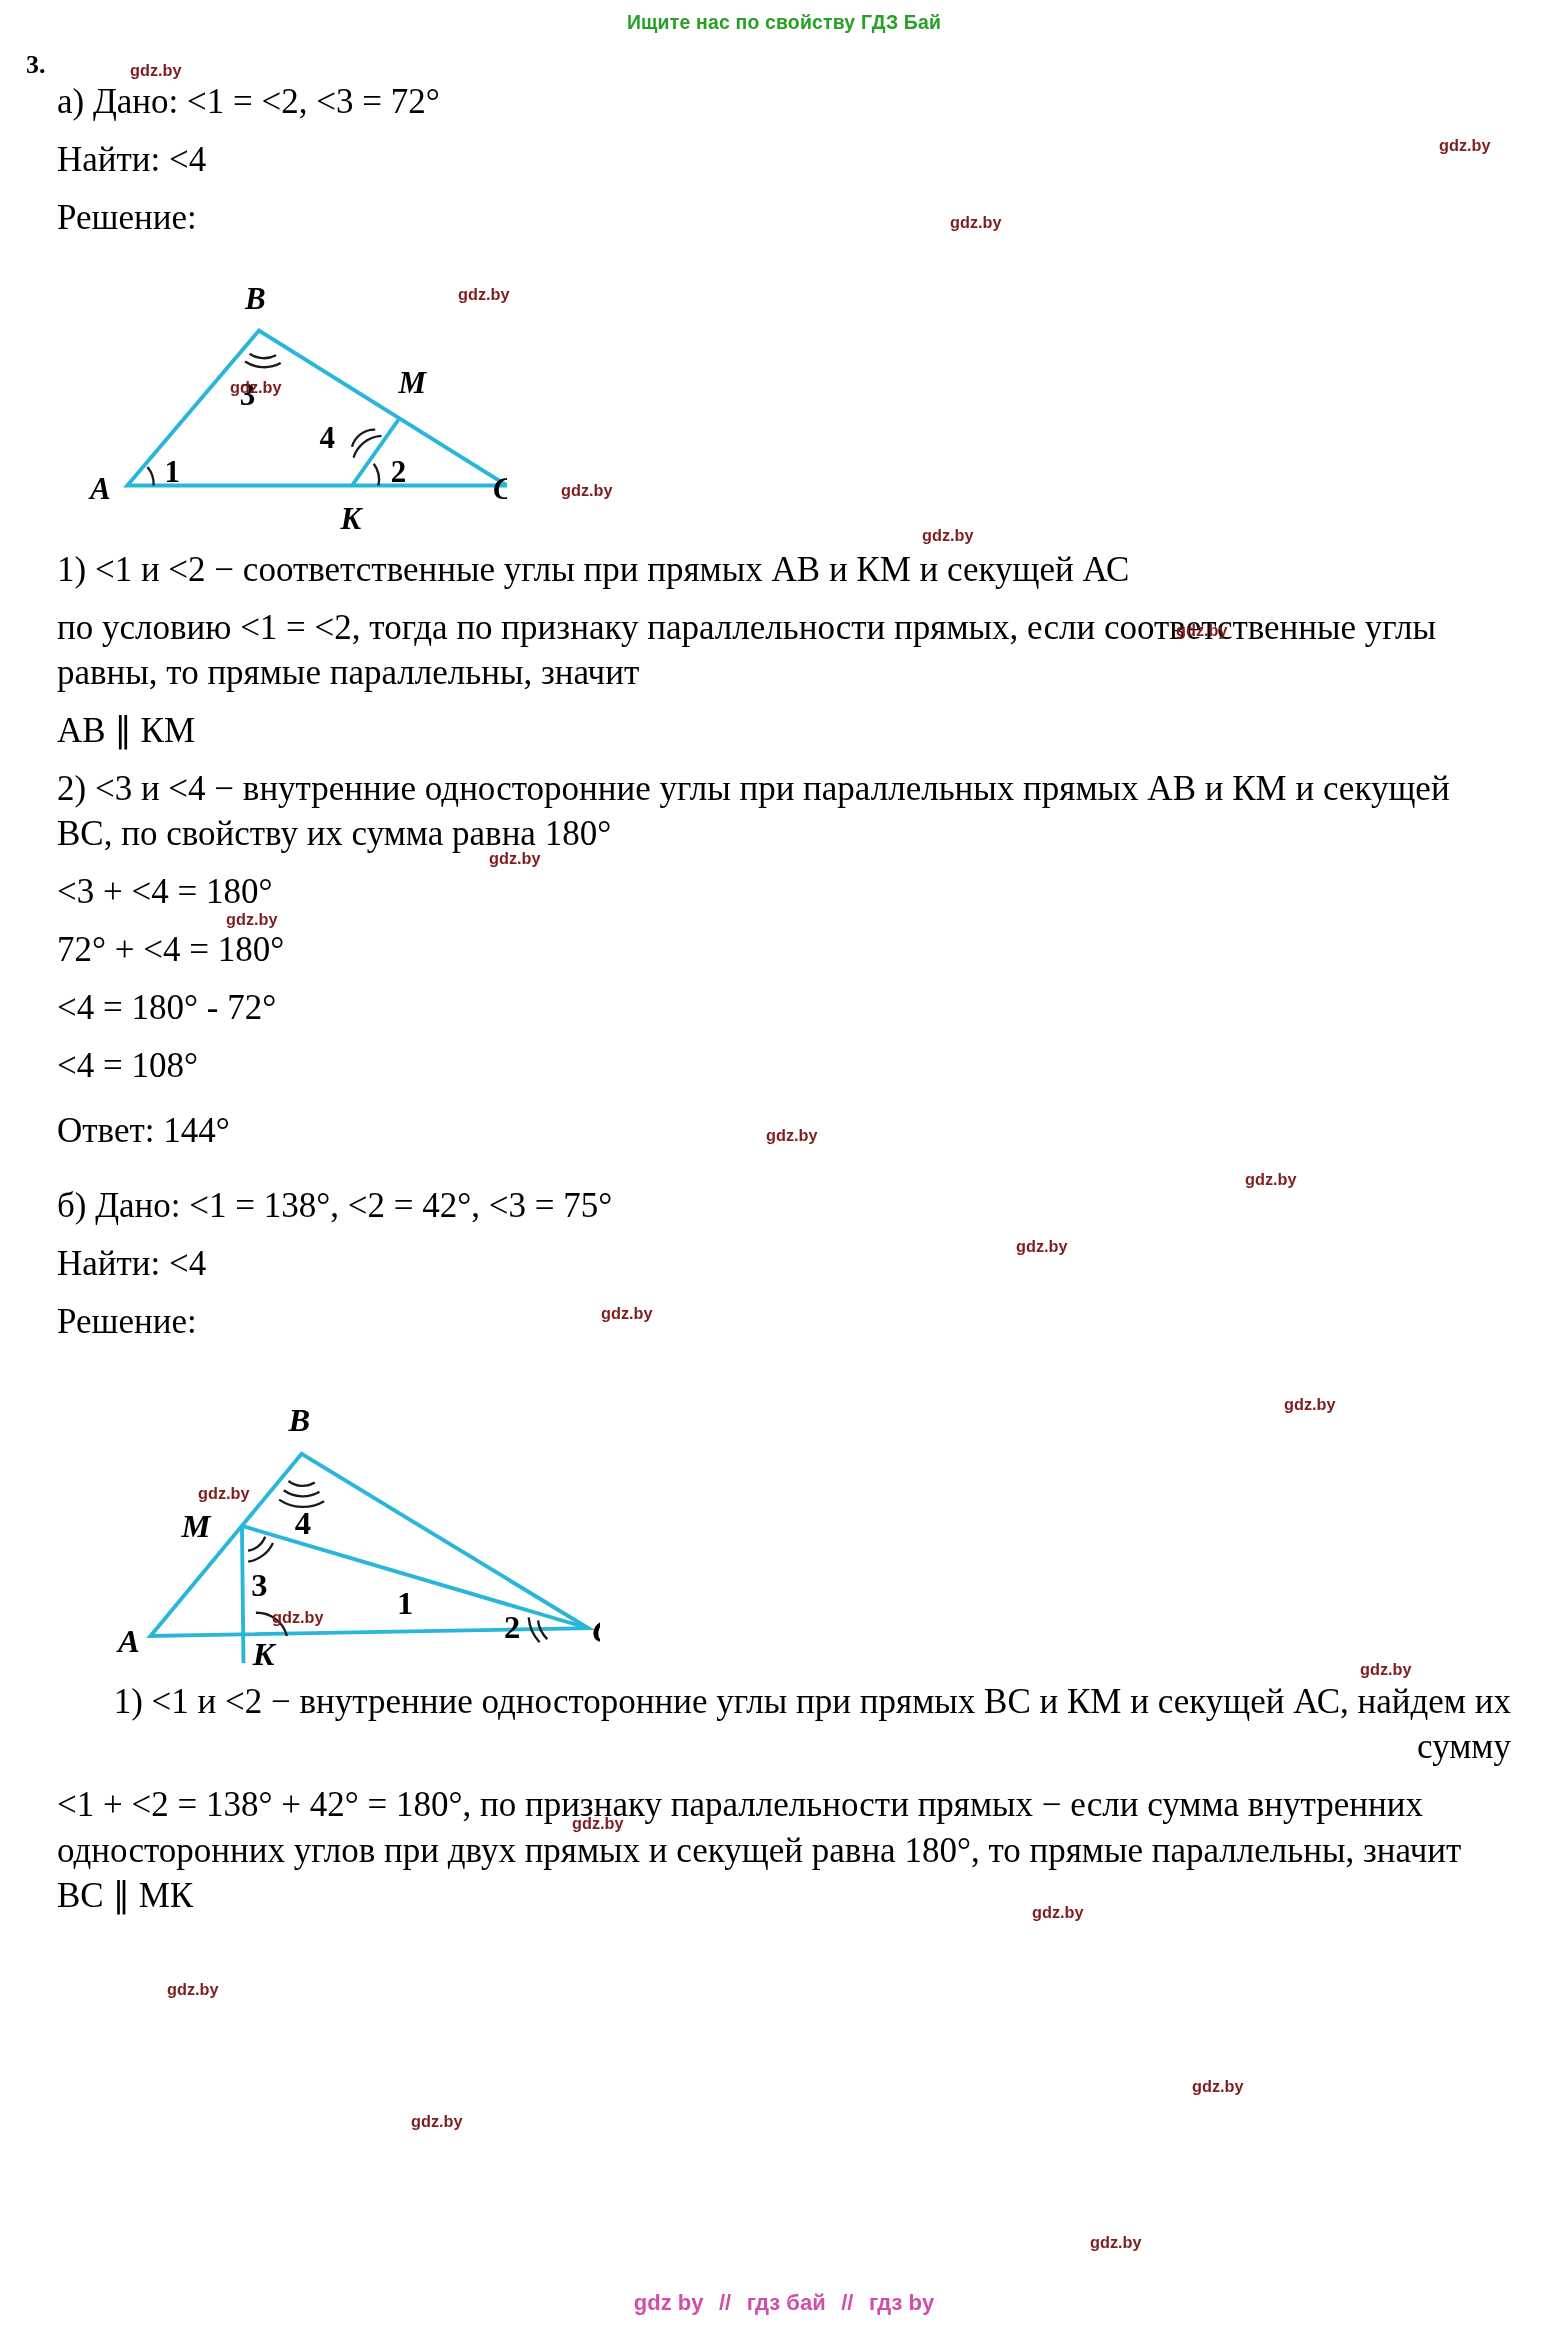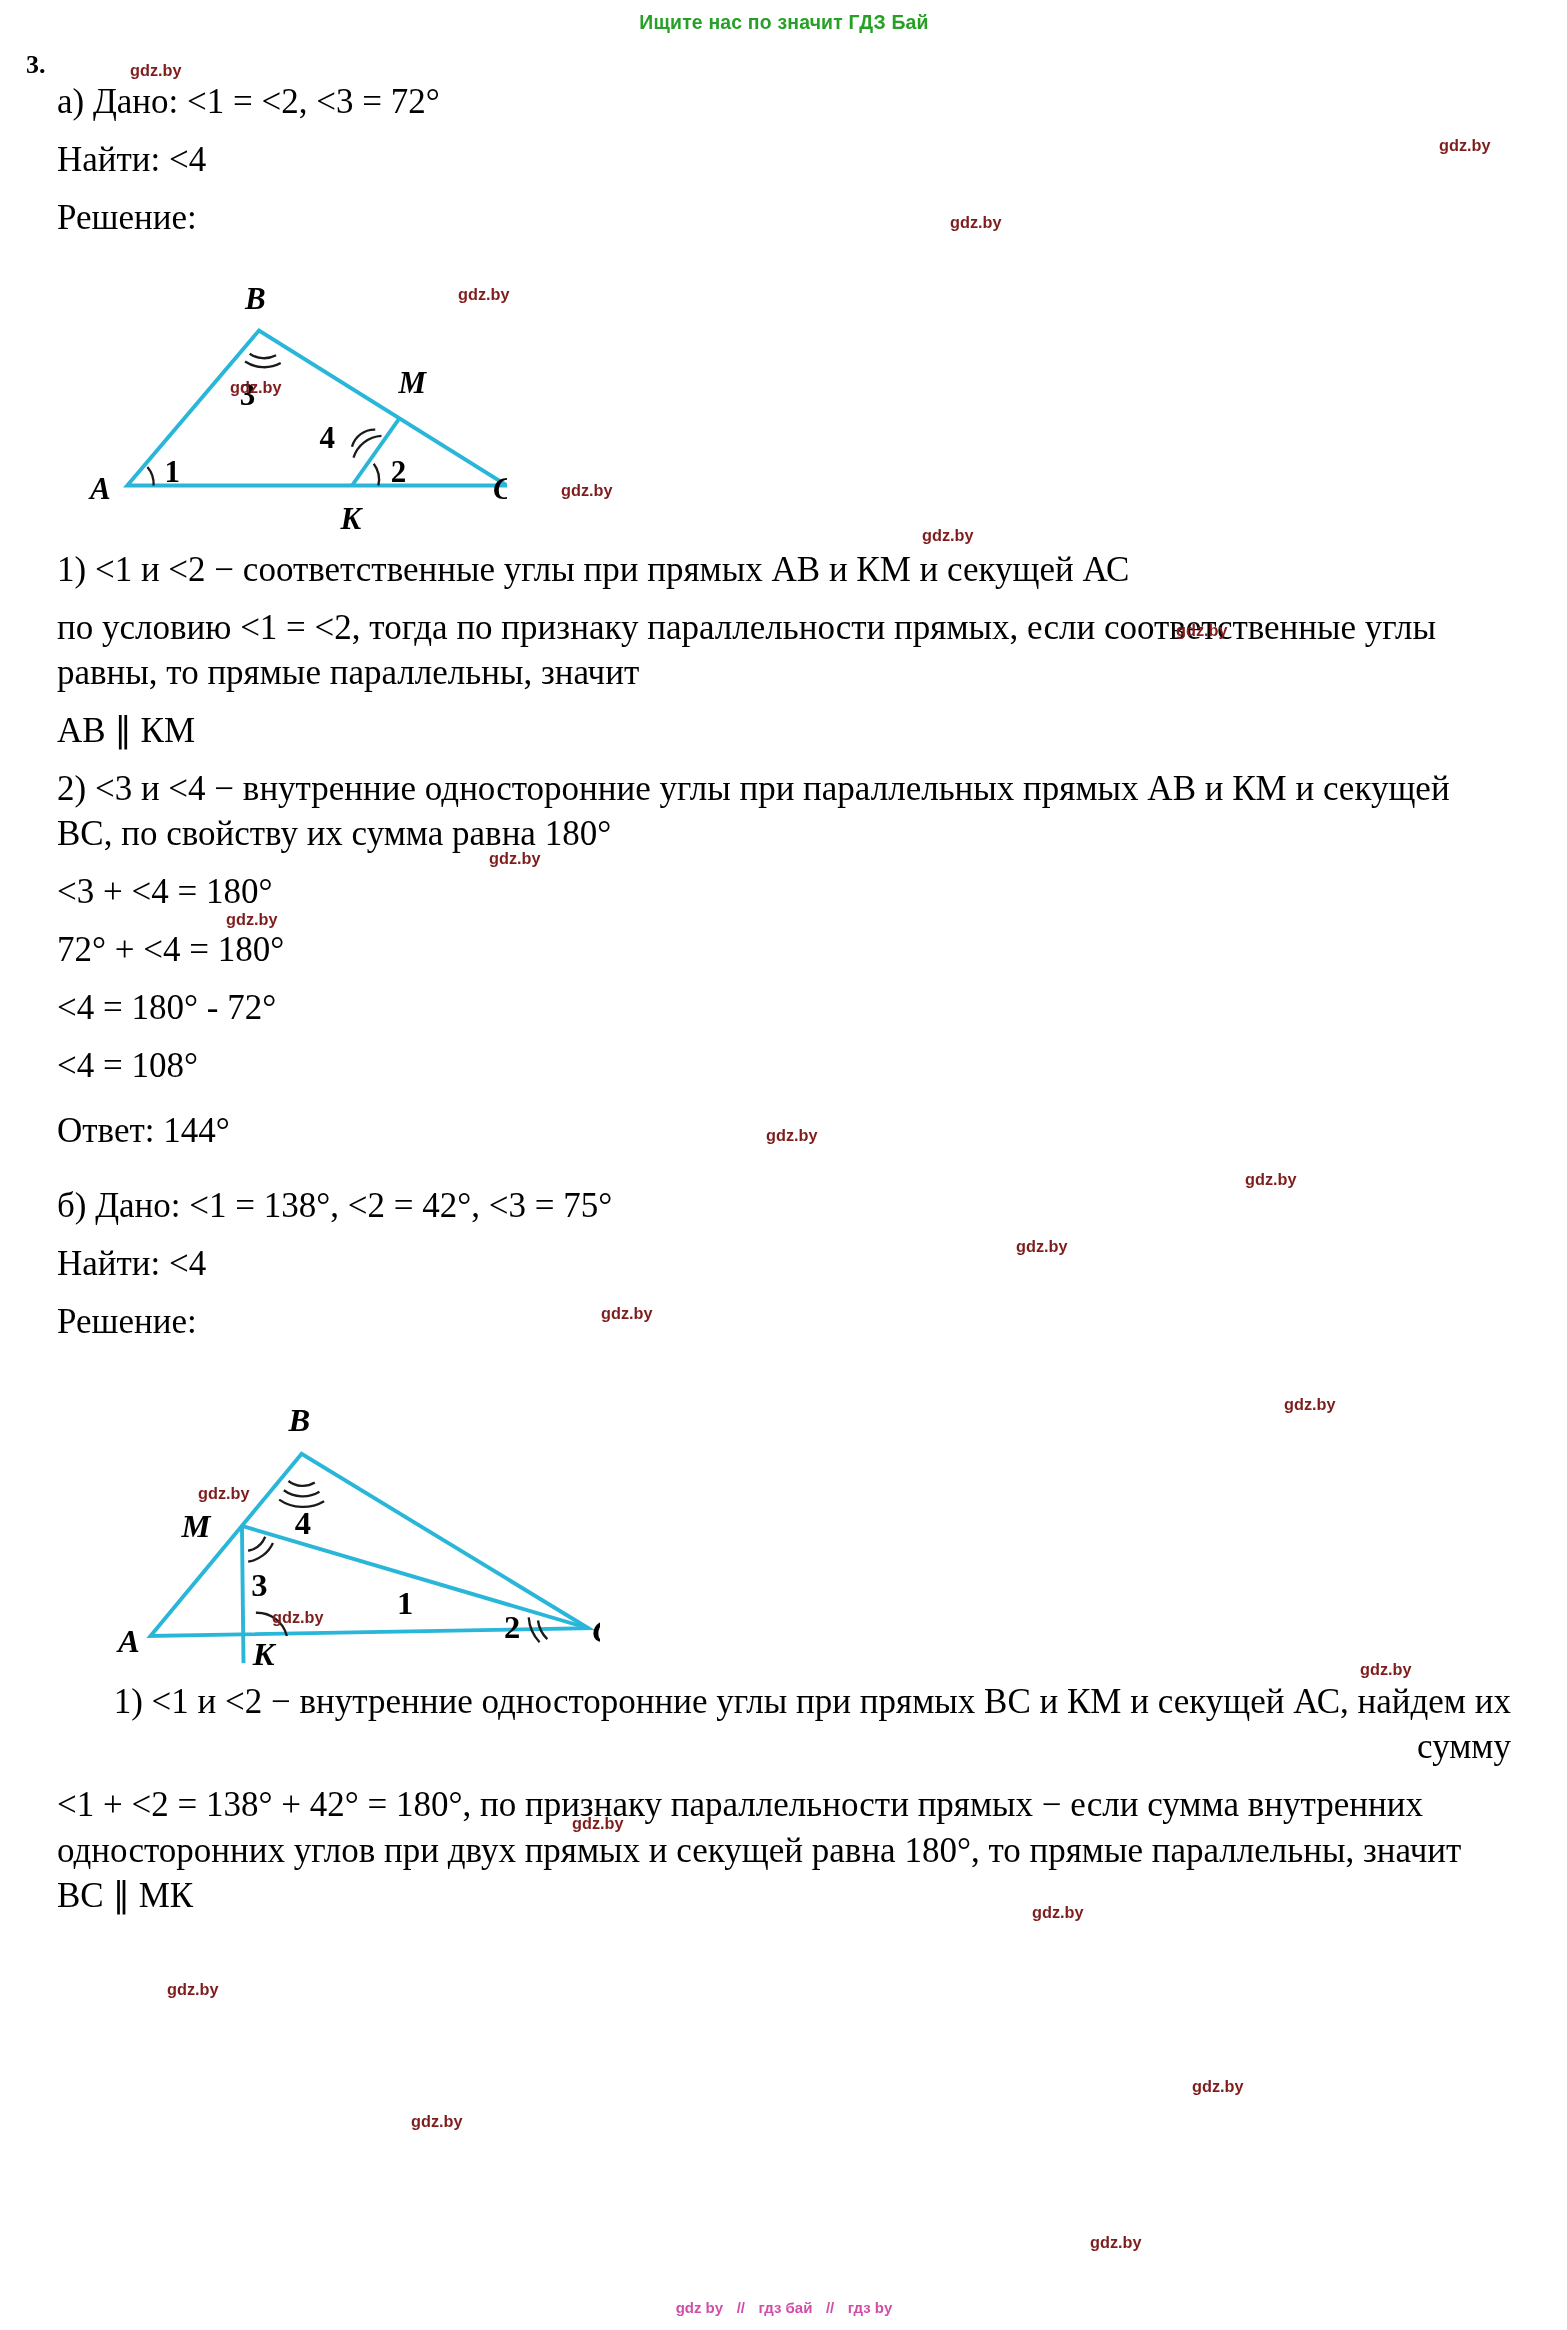--- a/index.html
+++ b/index.html
@@ -61,35 +61,35 @@
     margin-left: 15.5px;
   }
   .footer {
     position: absolute;
     left: 0;
     right: 0;
     bottom: 14px;
     text-align: center;
     color: #d14ea8;
     font-family: "Liberation Sans", sans-serif;
-    font-size: 15px;
+    font-size: 22px;
     font-weight: bold;
   }
   .footer span { margin: 0 4.7px; }
   .footer .sep { color: #d14ea8; font-weight: bold; }
   svg text {
     font-family: "Liberation Serif", serif;
   }
 </style>
 </head>
 <body>
 
 <div class="page">
 
-  <div class="top-banner">Ищите нас по значит ГДЗ Бай</div>
+  <div class="top-banner">Ищите нас по свойству ГДЗ Бай</div>
 
   <div class="task-number">3.</div>
 
   <div class="block" style="padding-top:45px;">
 
     <p class="para">а) Дано: &lt;1 = &lt;2, &lt;3 = 72°</p>
     <p class="para">Найти: &lt;4</p>
     <p class="para">Решение:</p>
 
     <div class="fig">

